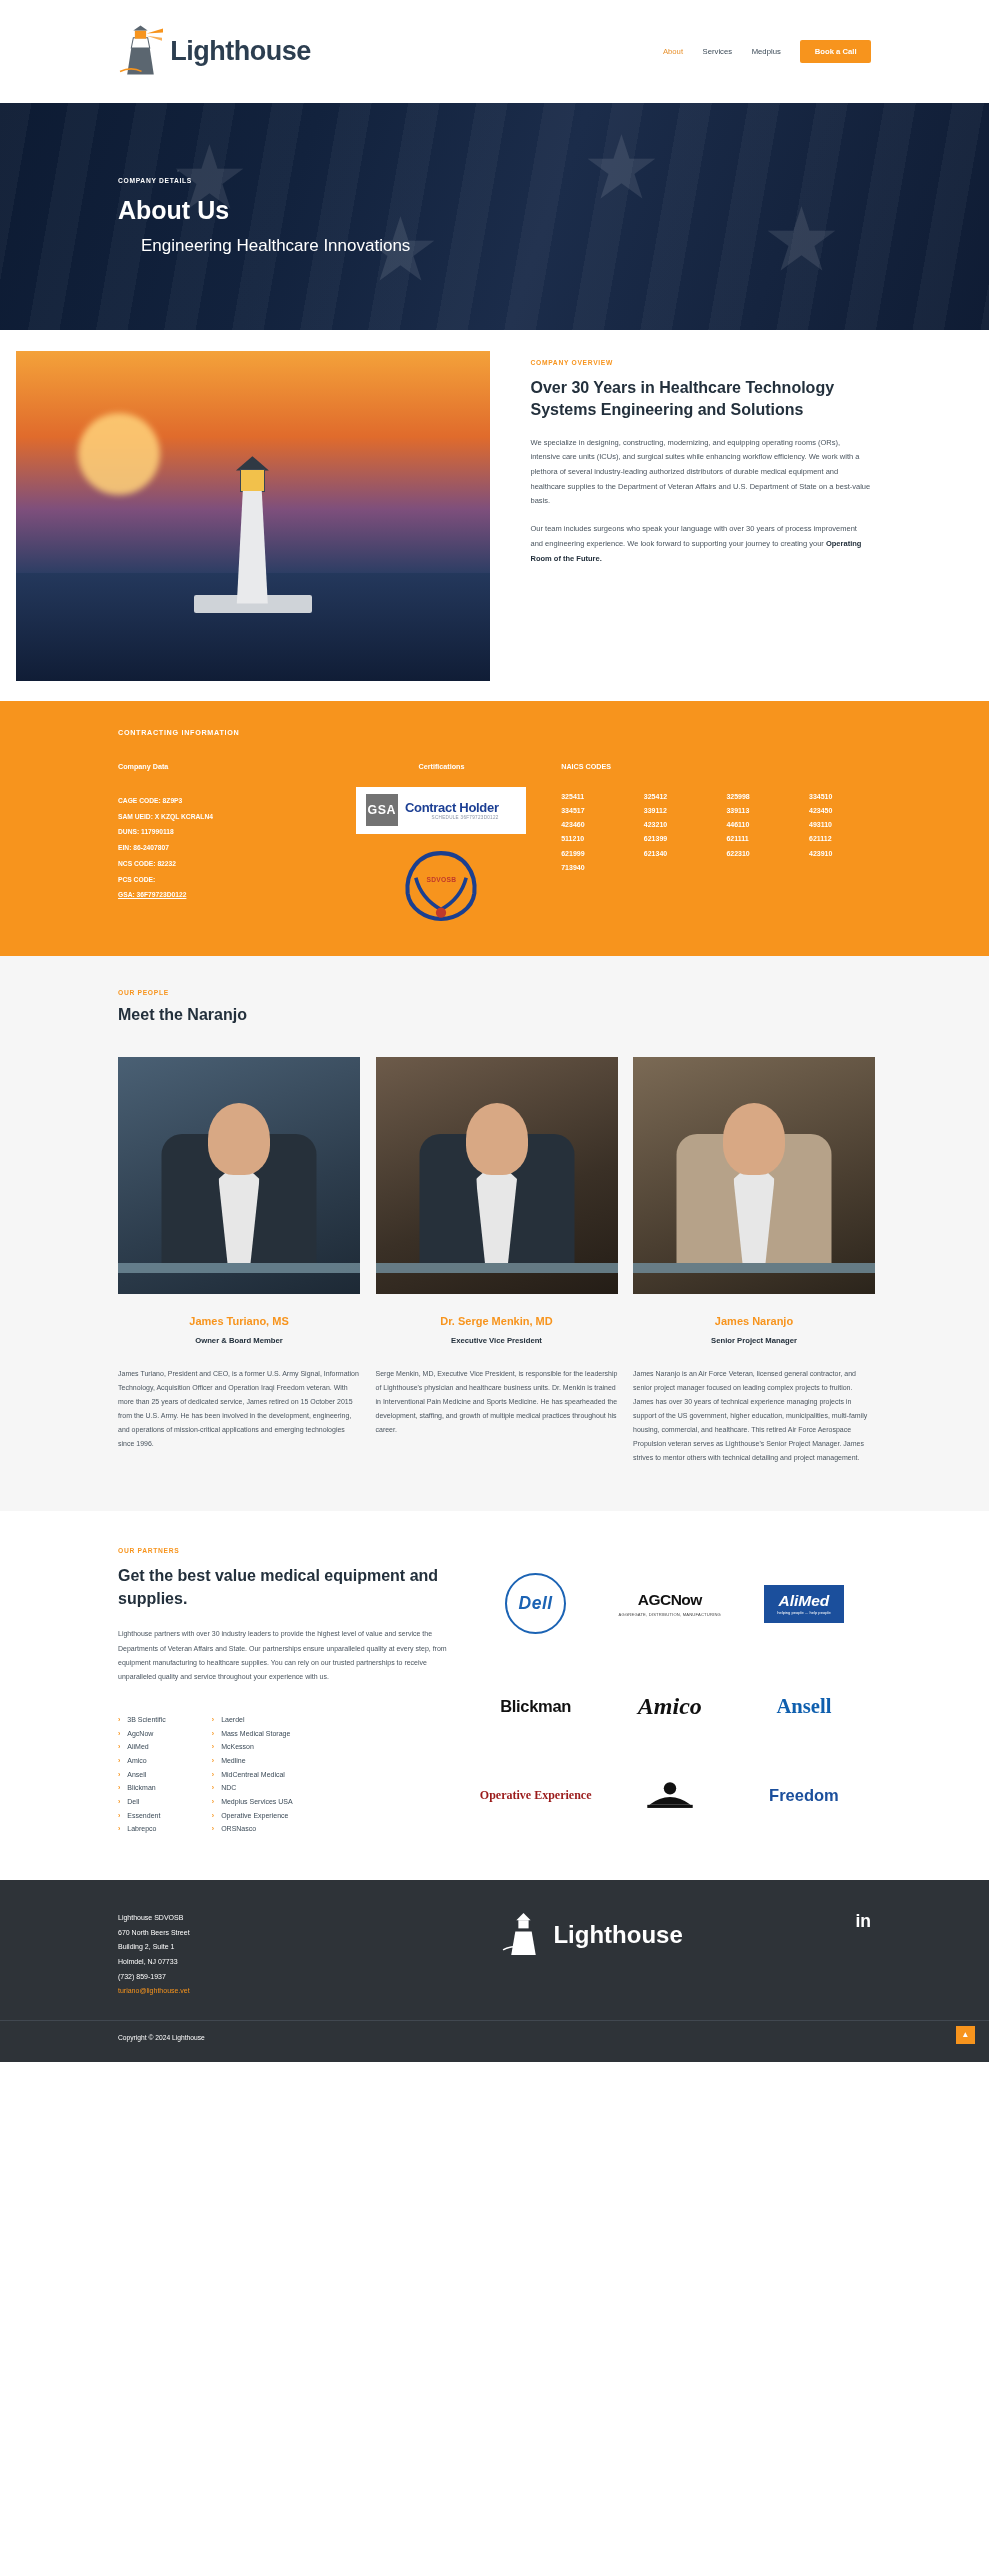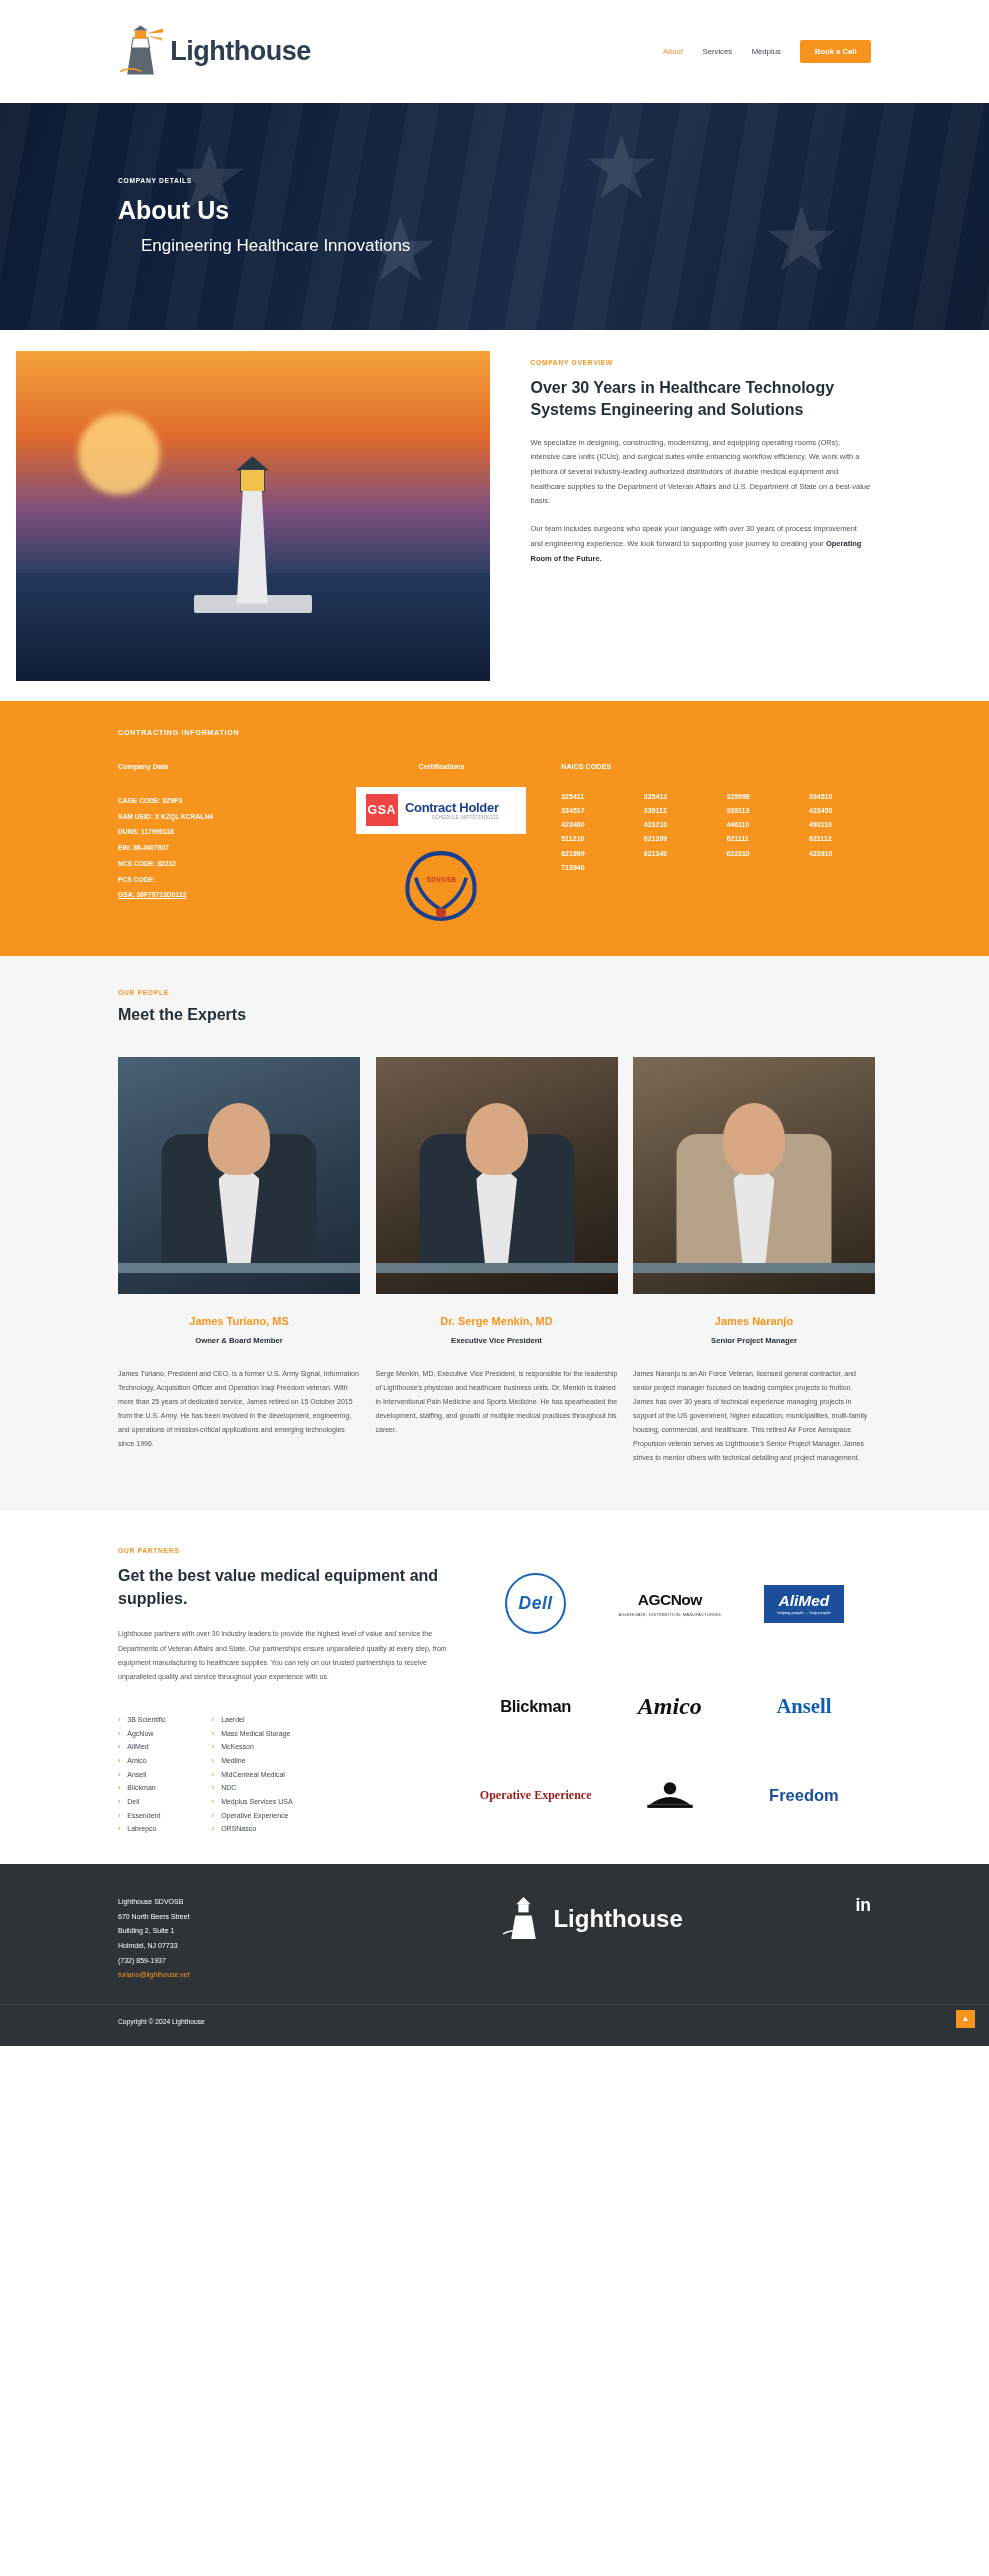--- a/index.html
+++ b/index.html
@@ -82,21 +82,21 @@
   .col-certs { width: 237px; text-align:center;}
   .col-naics { flex:1; }
   .col-h { font-size:7.2px; font-weight:bold; margin-bottom:21.6px;}
   .col-certs .col-h { margin-bottom: 15.5px; }
   .data-line { font-size:6.7px; font-weight:bold; line-height:2.35; }
   .data-line a { color:#fff; }
   .gsa-badge {
     width: 170px; height: 47px; background:#fff; margin: 0 auto 13.4px;
     display:flex; align-items:center; gap:7.2px; padding: 0 9.3px;
   }
-  .gsa-sq { width:32px; height:32px; background:#ef4444; color:#fff; font-weight:bold;
+  .gsa-sq { width:32px; height:32px; background:#737373; color:#fff; font-weight:bold;
             font-size:12.4px; display:flex; align-items:center; justify-content:center; letter-spacing:0.5px;}
   .gsa-txt { text-align:right; }
   .gsa-txt .l1 { font-size:13px; color:#1c3f94; font-weight:bold; letter-spacing:-0.3px;}
   .gsa-txt .l2 { font-size:4.6px; color:#8a93a5; letter-spacing:0.3px;}
   .sdvosb {
     width: 88px; height: 77px; margin: 0 auto; position:relative;
   }
   .sdvosb .txt { position:absolute; top:29px; left:0; right:0; text-align:center; color:#c0392b;
                  font-weight:bold; font-size:6.7px; letter-spacing:0.3px;}
   .naics-grid { display:grid; grid-template-columns: repeat(4, 62px); row-gap:7.2px; column-gap:20.6px; font-size:7px; font-weight:bold;}
@@ -111,21 +111,21 @@
   .p3 { background: linear-gradient(160deg,#7b6a55,#4b3f31 60%,#2b241b); }
   .person-photo .head { position:absolute; left:50%; transform:translateX(-50%); top:46px; width:62px; height:72px; border-radius:56% 56% 46% 46%; background:#d8a884;}
   .person-photo .torso { position:absolute; left:50%; transform:translateX(-50%); bottom:31px; width:155px; height:129px; border-radius:20.6px 20.6px 0 0; background:#26303a;}
   .person-photo.p3 .torso { background:#b6a289; }
   .person-photo .shirt { position:absolute; left:50%; transform:translateX(-50%); bottom:31px; width:41px; height:103px; background:#e7e7e7; clip-path: polygon(50% 0, 100% 18%, 78% 100%, 22% 100%, 0 18%);}
   .person-photo .rail { position:absolute; left:0; right:0; bottom:21.6px; height:9.3px; background:#6f8a96; opacity:.85;}
   .person-name { color:#f7941d; font-weight:bold; font-size:11px; text-align:center; margin-top:20.6px;}
   .person-role { color:#23303c; font-weight:bold; font-size:7.7px; text-align:center; margin-top:9.3px;}
   .person-bio { font-size:7px; line-height:2.0; color:#4a555f; margin-top:21.6px;}
   
-  .partners { background:#fff; padding: 36px 118px 25px; display:flex; gap:20.6px;}
+  .partners { background:#fff; padding: 36px 118px 41px; display:flex; gap:20.6px;}
   .partners-left { width: 330px; }
   .partners-h2 { font-size:16px; color:#23303c; font-weight:bold; line-height:1.4; margin:11.3px 0 17.5px;}
   .partners-p { font-size:7px; line-height:2.05; color:#4a555f; }
   .brand-grid { flex:1; display:grid; grid-template-columns: repeat(3, 1fr); align-items:center; justify-items:center; row-gap:5.2px;}
   .brand { font-weight:bold; text-align:center; }
   .b-dell { width:61px; height:61px; border:2.6px solid #1b63b4; border-radius:50%; color:#1b63b4; font-size:17.5px;
             display:flex; align-items:center; justify-content:center; letter-spacing:0.5px; font-style:italic;}
   .b-agcnow { color:#111; font-size:15.5px; letter-spacing:-0.5px;}
   .b-agcnow small { display:block; font-size:4.1px; letter-spacing:0.2px; font-weight:normal; color:#444; margin-top:2.1px;}
   .b-alimed { background:#1b4f9c; color:#fff; padding:7.2px 13.4px; font-size:15.5px; font-style:italic;}
@@ -266,21 +266,21 @@
         <span>622310</span>
         <span>423910</span>
         <span>713940</span>
       </div>
     </div>
   </div>
 </section>
 
 <section class="people">
   <div class="eyebrow">OUR PEOPLE</div>
-  <h2 class="people-h2">Meet the Experts</h2>
+  <h2 class="people-h2">Meet the Naranjo</h2>
   <div class="people-grid">
     <div class="person">
       <div class="person-photo p1">
         <div class="torso"></div>
           <div class="shirt"></div>
           <div class="head"></div>
           <div class="rail"></div>
       </div>
       <div class="person-name">James Turiano, MS</div>
       <div class="person-role">Owner &amp; Board Member</div>

